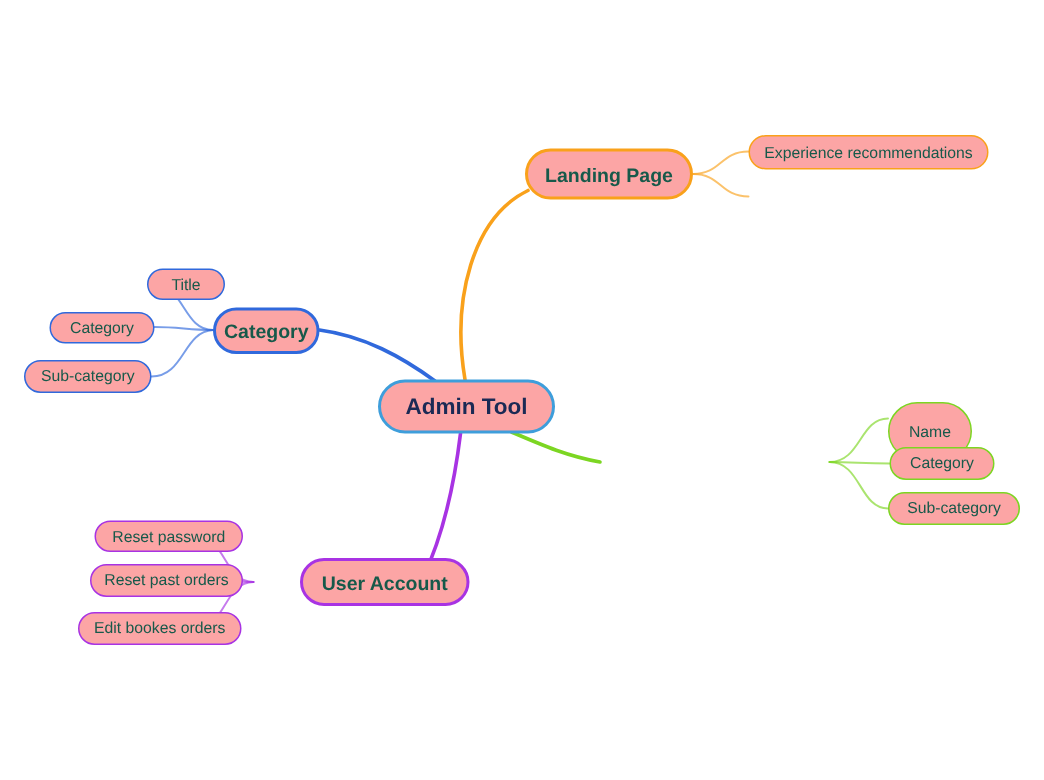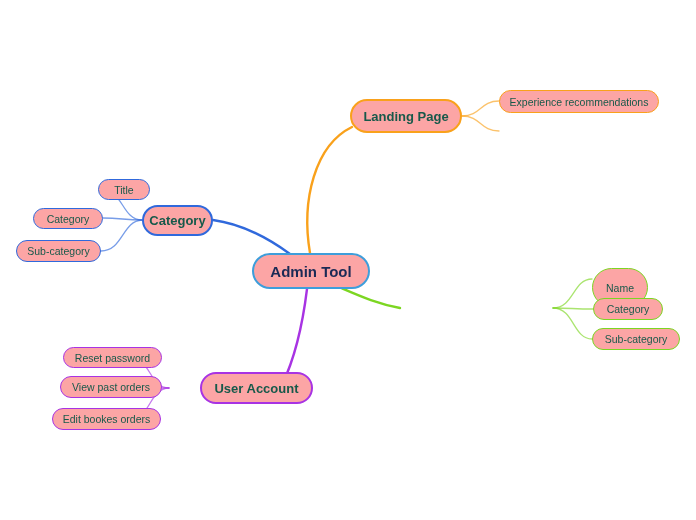--- a/index.html
+++ b/index.html
@@ -143,19 +143,19 @@
     <span>Sub-category</span>
   </div>
 
   <div class="node topic bc-purple n-user">
     <span>User Account</span>
   </div>
   <div class="node child bc-purple n-reset">
     <span>Reset password</span>
   </div>
   <div class="node child bc-purple n-view">
-    <span>View past orders</span>
+    <span>Reset past orders</span>
   </div>
   <div class="node child bc-purple n-edit">
     <span>Edit bookes orders</span>
   </div>
 
 </div>
 
 </body></html>

